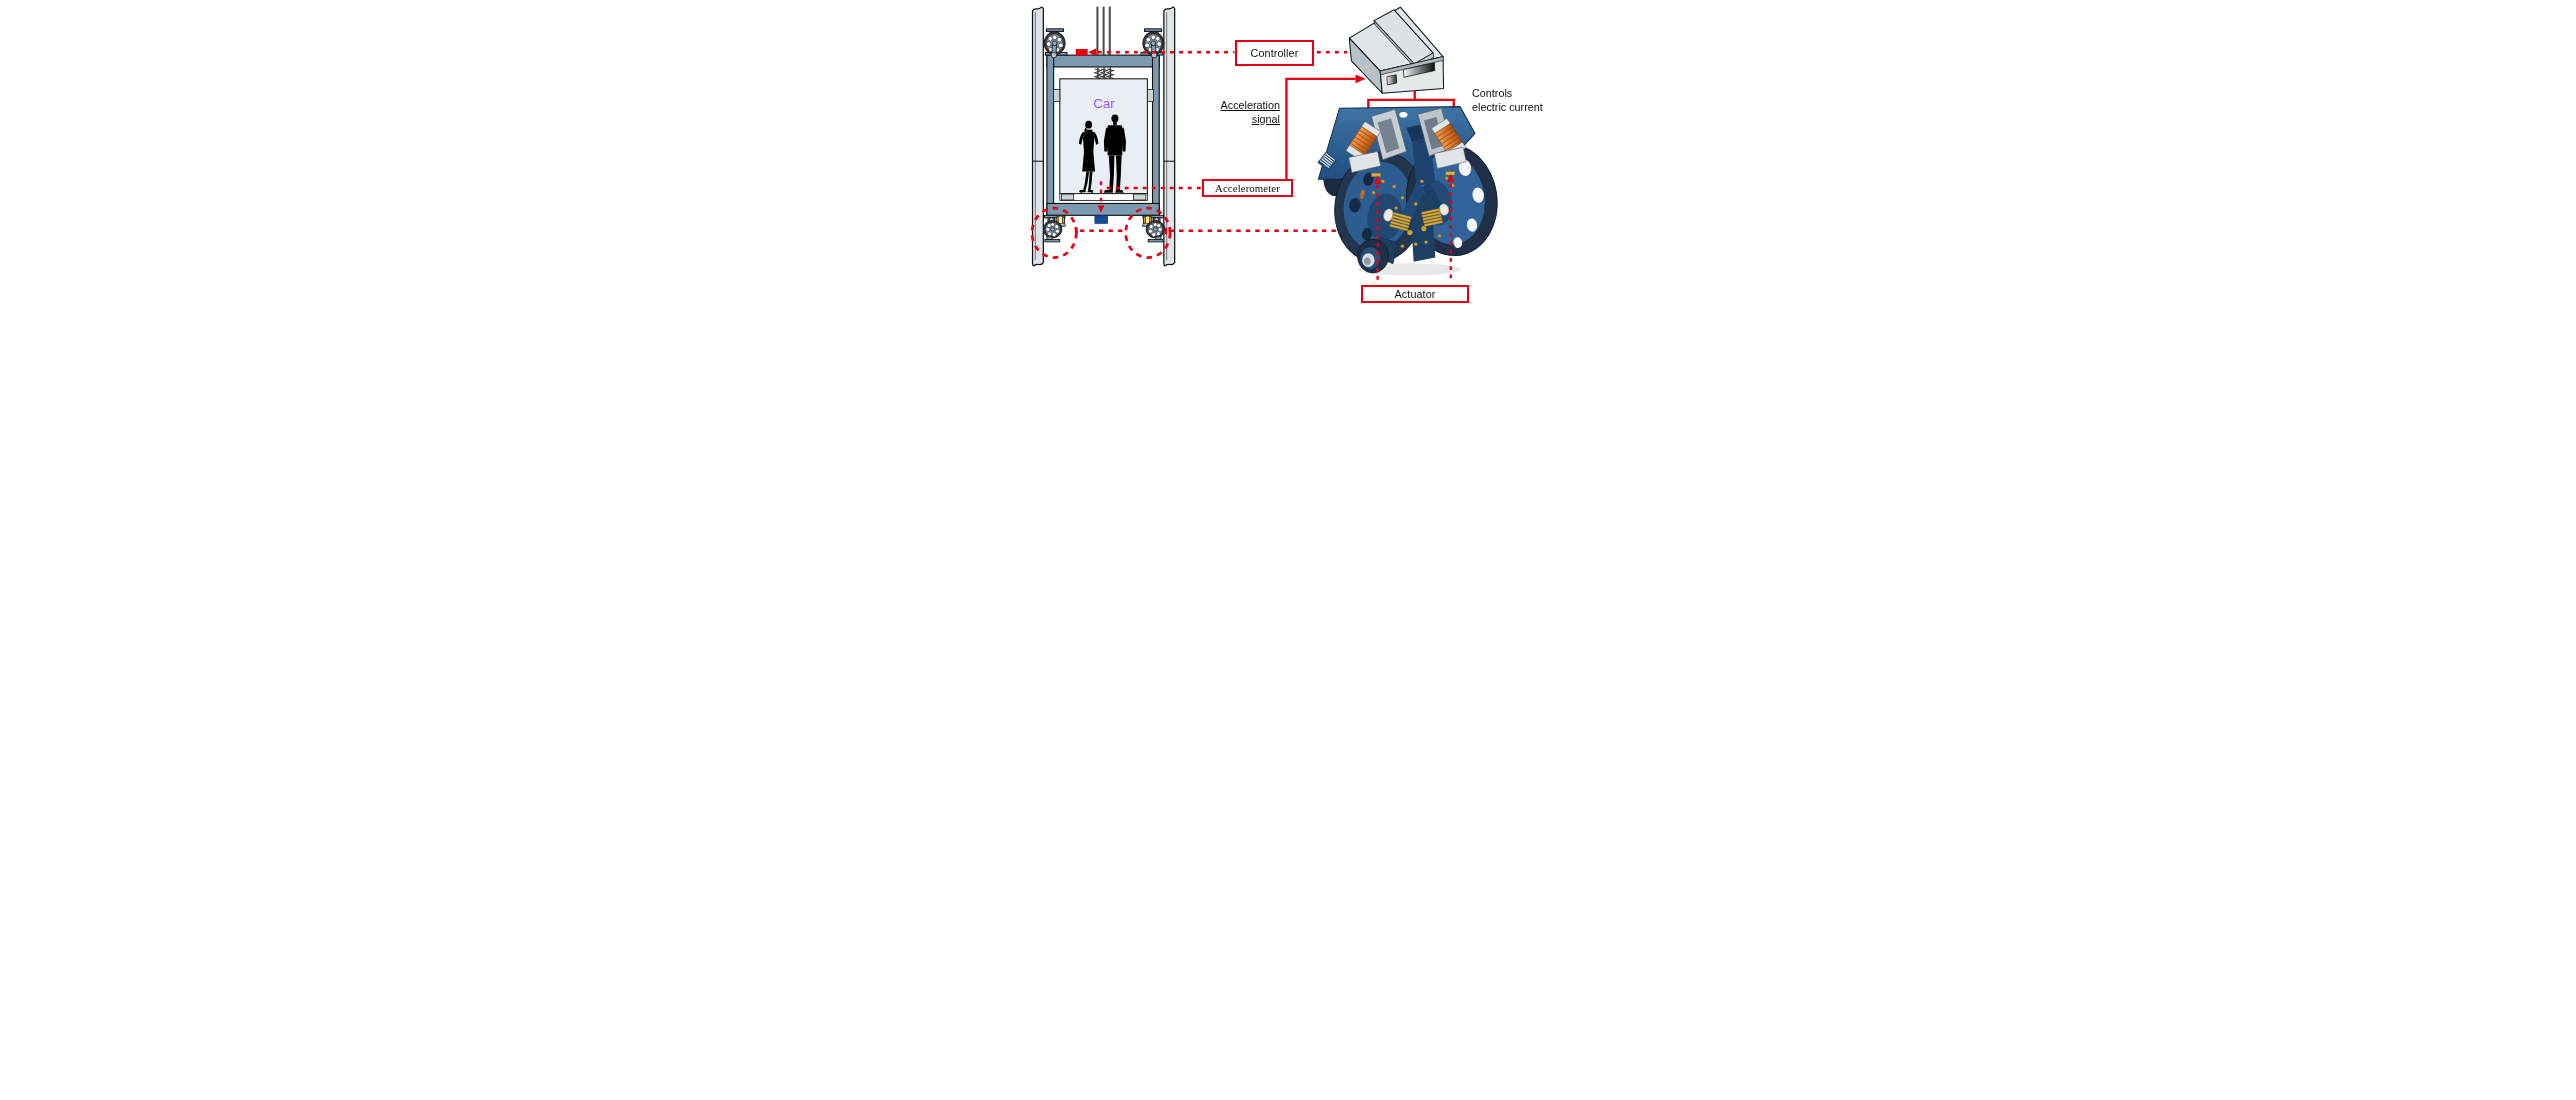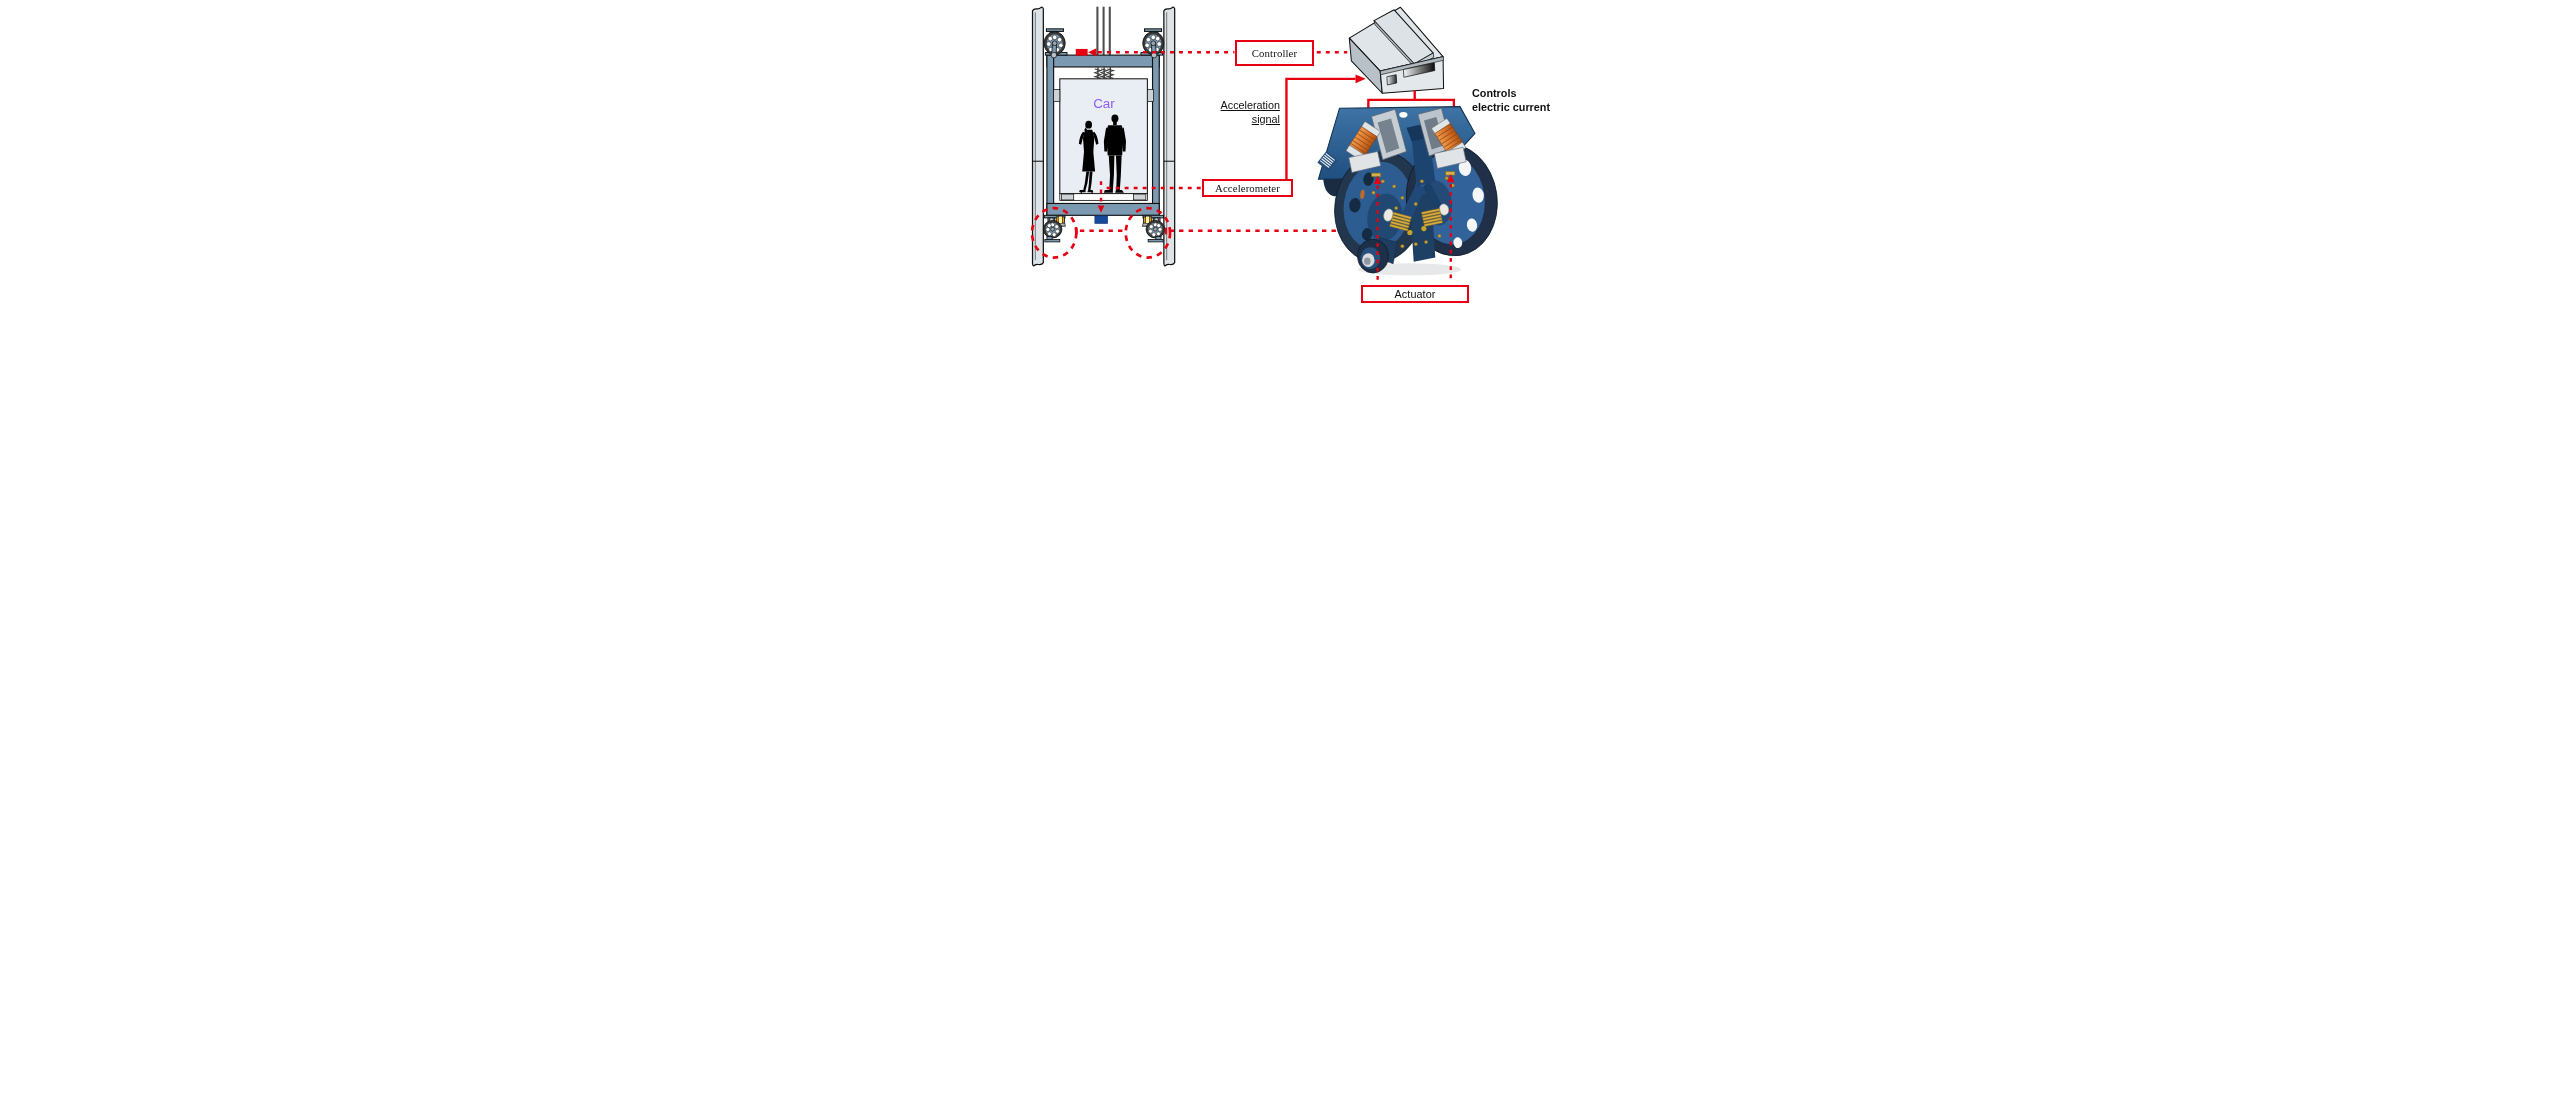--- a/index.html
+++ b/index.html
@@ -348,34 +348,34 @@
   <g>
     <polygon points="951,357 965,357 958,341" style="fill:var(--accent-red)"></polygon>
     <line x1="958" y1="360" x2="958" y2="545" style="stroke:var(--accent-red)" stroke-width="4.6" stroke-dasharray="7 9"></line>
   </g>
   <g>
     <polygon points="1093,354 1107,354 1100,338" style="fill:var(--accent-red)"></polygon>
     <line x1="1100" y1="357" x2="1100" y2="545" style="stroke:var(--accent-red)" stroke-width="4.6" stroke-dasharray="7 9"></line>
   </g>
 </svg>
 
-<div class="label-box" style="left:351px;top:40px;width:79px;height:26px;font-family:Liberation Serif, serif;">
+<div class="label-box" style="left:351px;top:40px;width:79px;height:26px;">
   <span>Controller</span>
 </div>
 
 <div class="label-box" style="left:318px;top:179px;width:91px;height:17.5px;font-family:Liberation Serif, serif;">
   <span>Accelerometer</span>
 </div>
 
 <div class="label-box" style="left:477px;top:285px;width:108px;height:17.5px;">
   <span>Actuator</span>
 </div>
 
 <div class="car-word" style="left:194px;top:96px;width:52px;">Car</div>
 
 <div class="annotation" style="left:309px;top:99px;width:87px;text-align:right;text-decoration:underline;">Acceleration
 signal</div>
 
-<div class="annotation" style="left:588px;top:87px;width:98px;text-align:left;font-weight:bold;">Controls
+<div class="annotation" style="left:588px;top:87px;width:98px;text-align:left;">Controls
 electric current</div>
 
 </div>
 
 
 </body></html>

